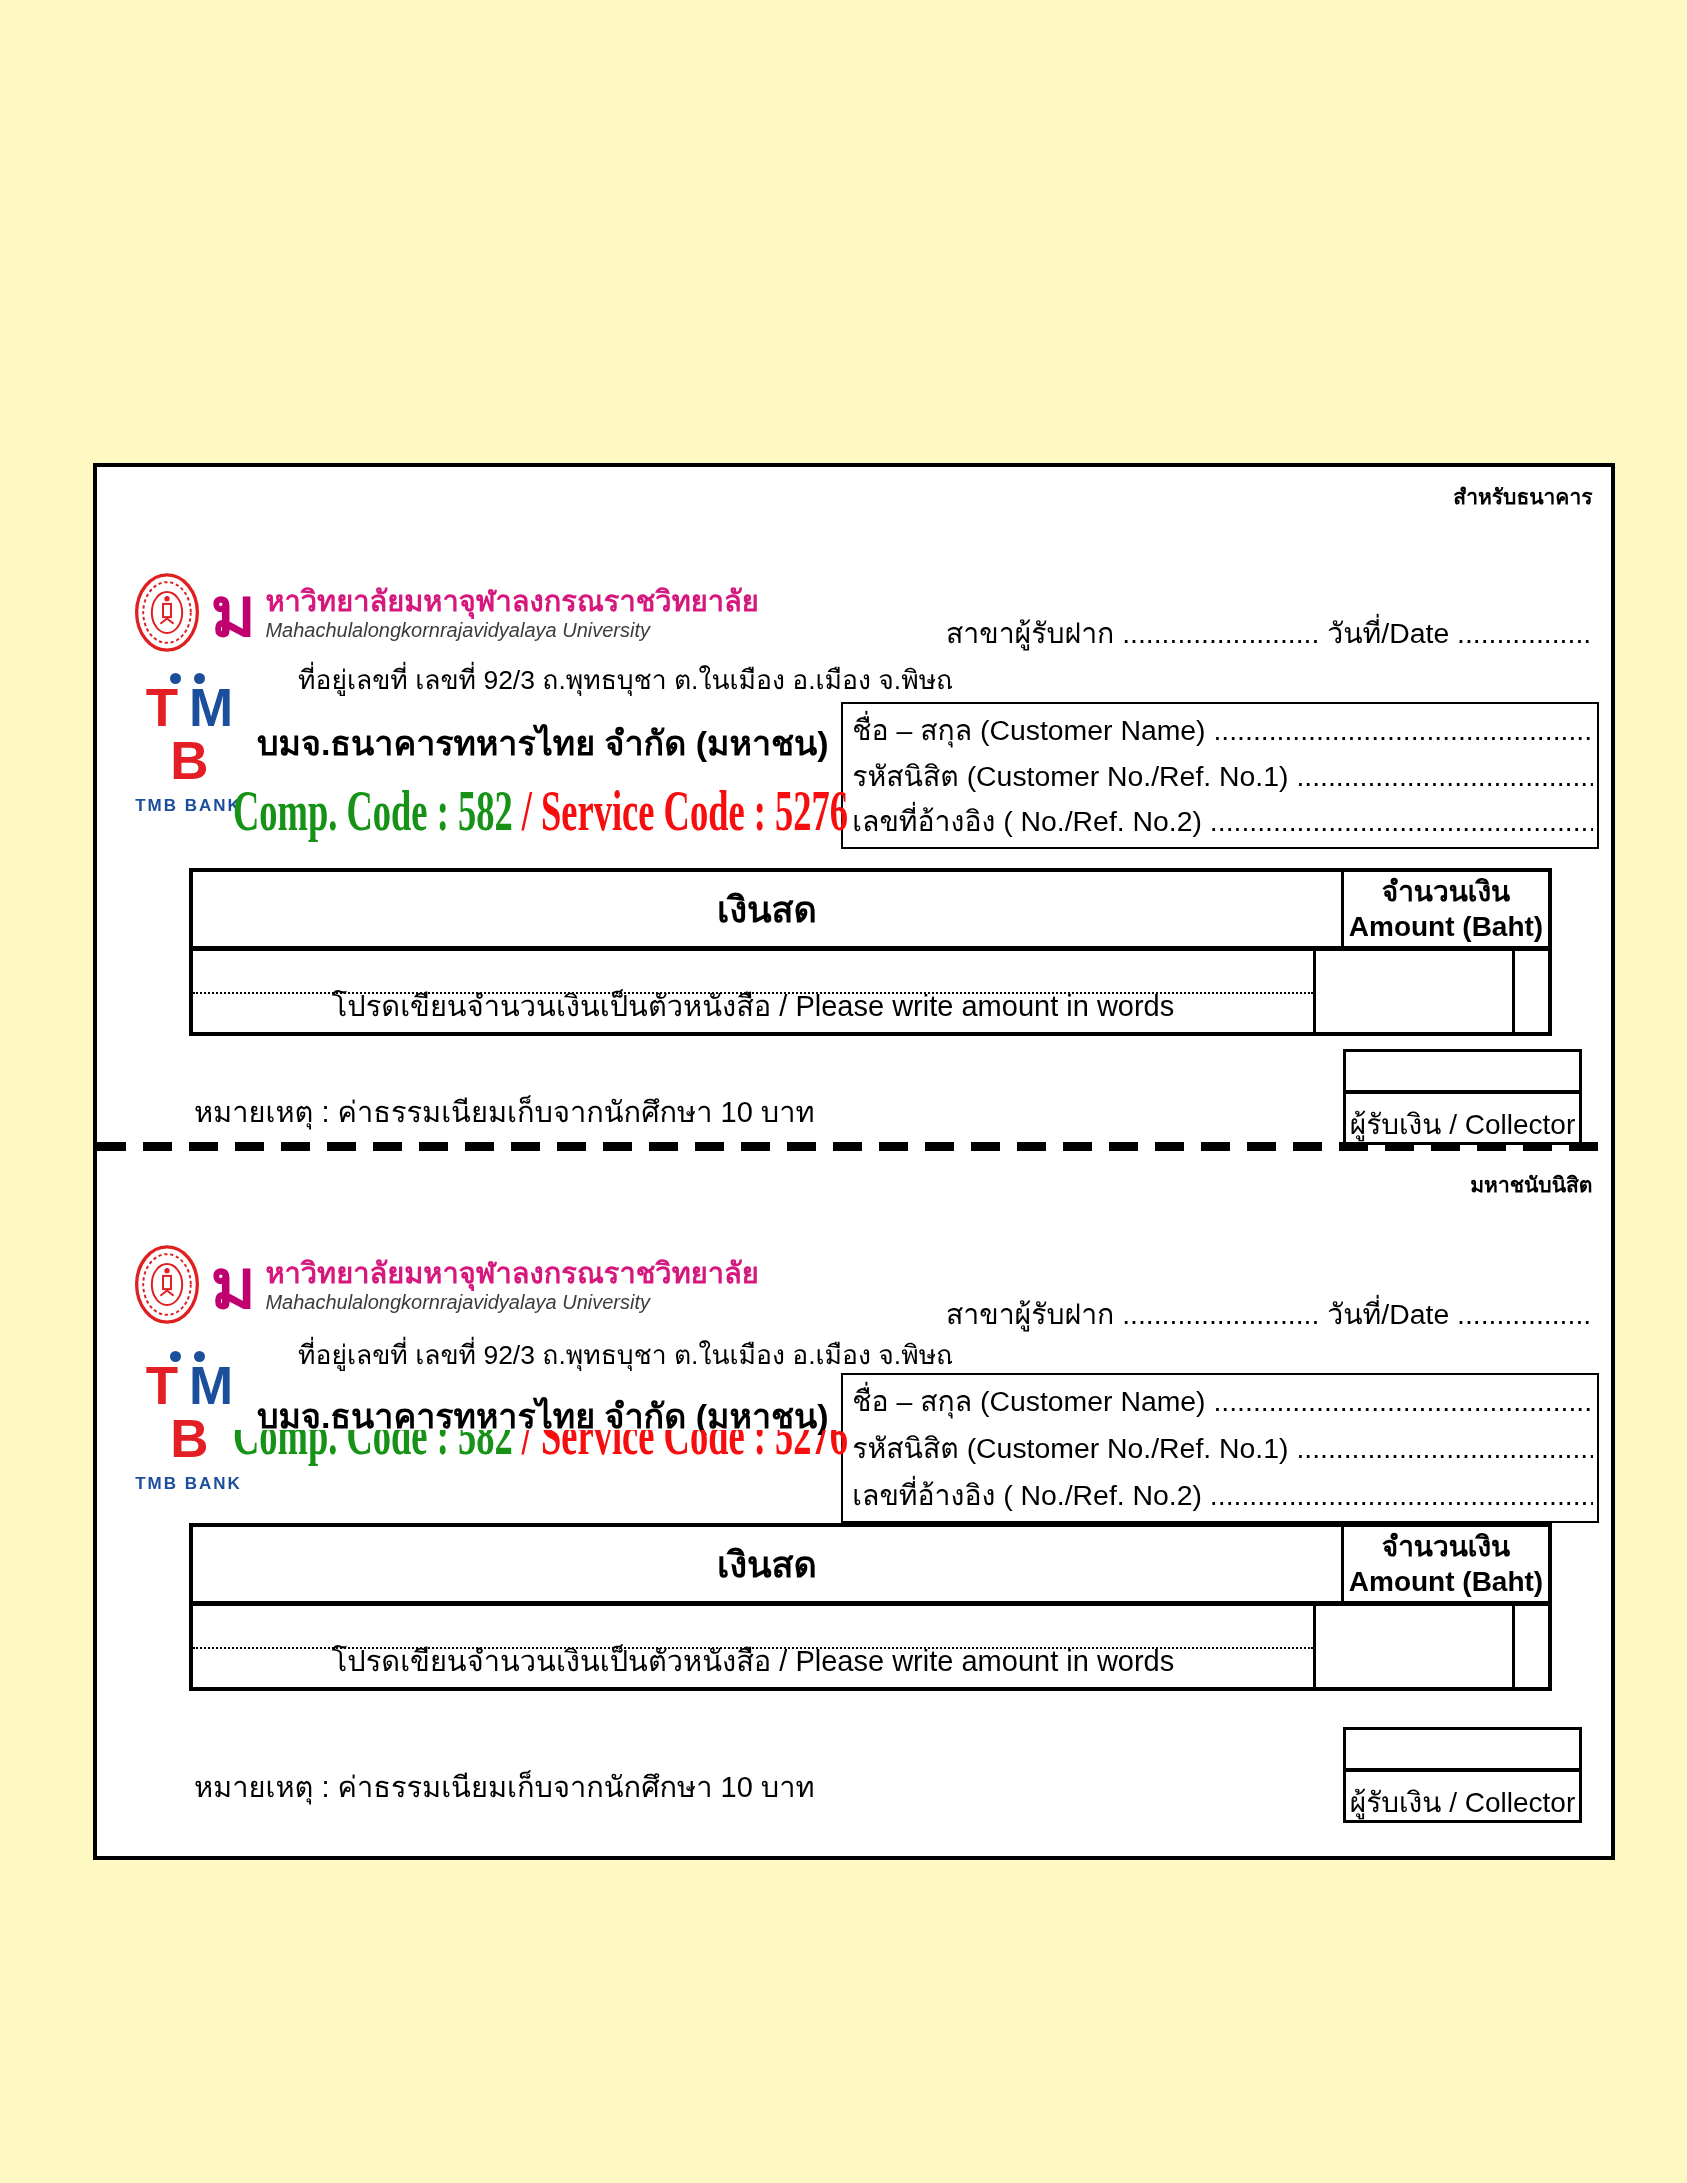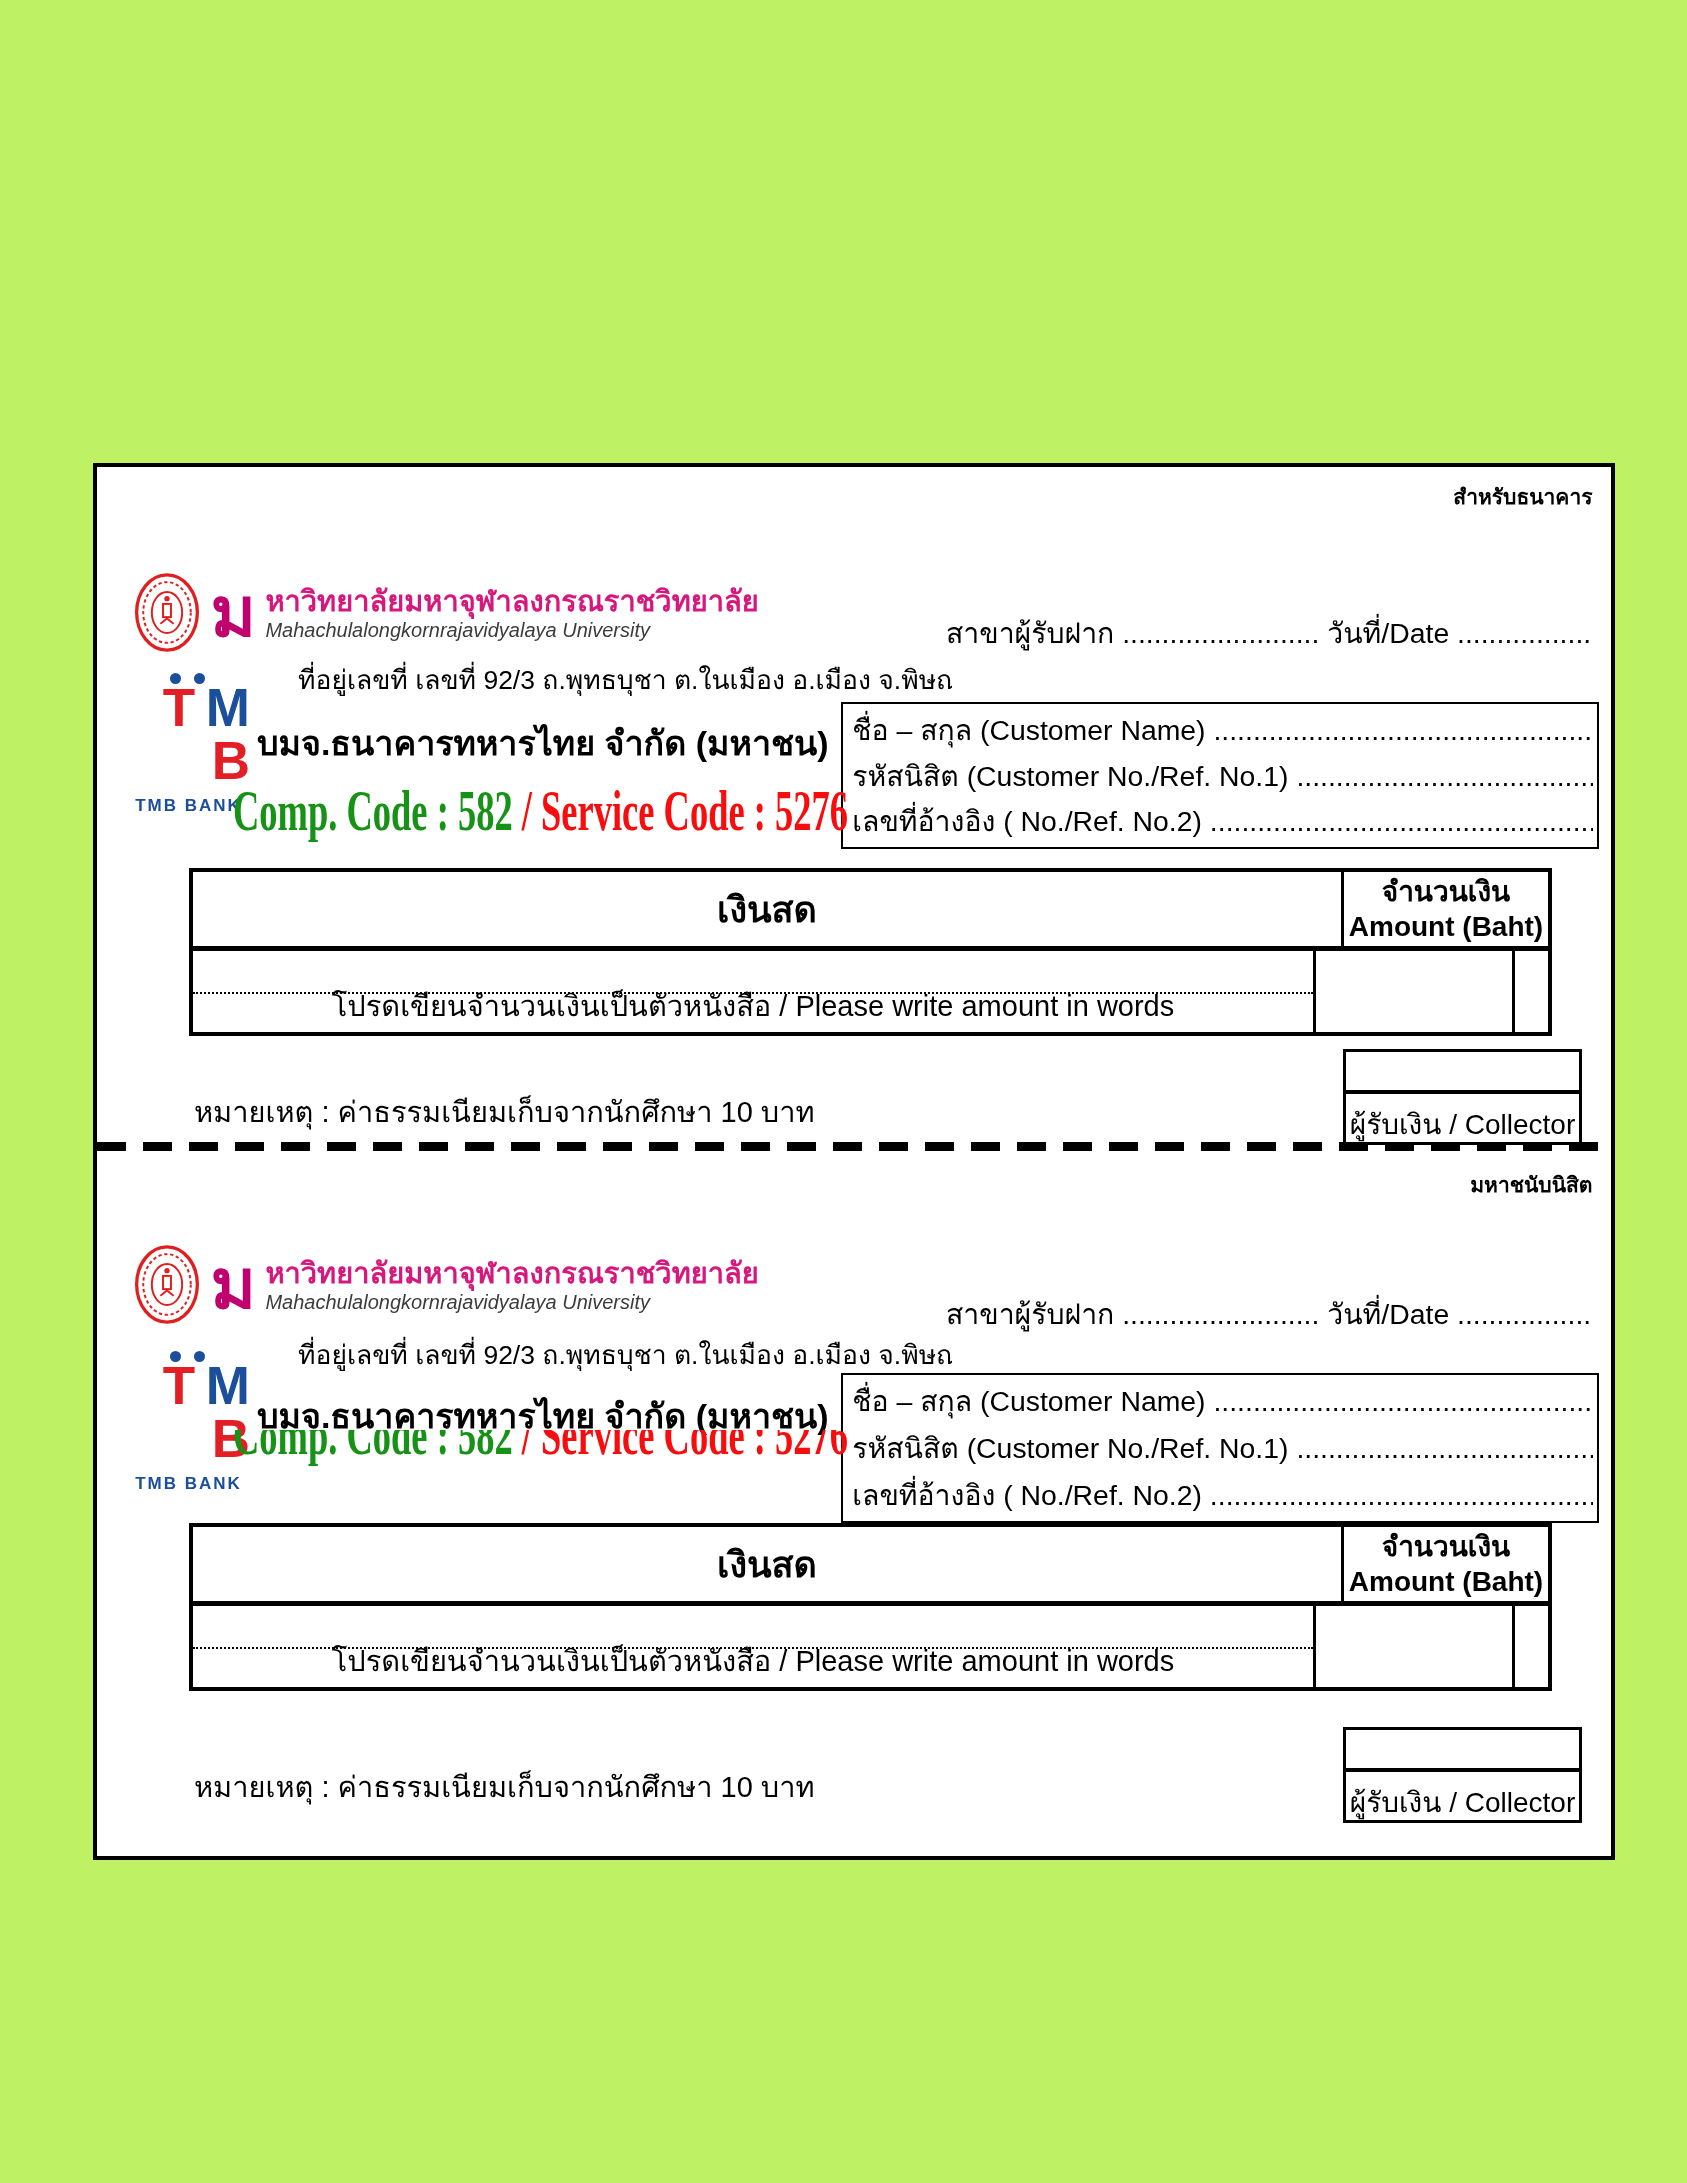--- a/index.html
+++ b/index.html
@@ -1,17 +1,17 @@
 <!DOCTYPE html>
 <html style="font-size:10.6px"><head>
 <meta charset="utf-8">
 <style>
   html,body { margin:0; padding:0; background:#fff; }
   .sheet {
-    position:relative; width:1687px; height:2183px; background:#bef264;
+    position:relative; width:1687px; height:2183px; background:#fef9c3;
     font-family:"Liberation Sans", sans-serif; color:#000; overflow:hidden;
   }
   .outer-box {
     position:absolute; left:93px; top:463px; width:1522px; height:1397px;
     border:4.6px solid #000; box-sizing:border-box; background:#fff;
   }
   .tear-line {
     position:absolute; left:97px; top:1142px; width:1515px; height:8.6px;
     background:repeating-linear-gradient(to right,#000 0 29px,transparent 29px 46px);
   }
@@ -33,21 +33,21 @@
   #copy2 .branch-line { top:140px; }
 
   .address-line { position:absolute; top:196px; left:205px; width:654px; font-size:26.5px;
                   white-space:nowrap; overflow:hidden; }
   #copy2 .address-line { top:183px; }
 
   
   .tmb-logo { position:absolute; top:218px; left:36px; width:119px; text-align:center; }
   #copy2 .tmb-logo { top:208px; }
   .tmb-word { position:relative; display:inline-block; font-size:53px; font-weight:bold;
-              line-height:1; letter-spacing:-2px;text-align:right; }
+              line-height:1; letter-spacing:-2px; }
   .tmb-red  { color:#e31e24; }
   .tmb-blue { color:#1b4e9b; }
   .tmb-dot { position:absolute; width:11.2px; height:11.2px; border-radius:50%; background:#1b4e9b; top:-8px; }
   .tmb-dot.d1 { left:41px; } .tmb-dot.d2 { left:65px; }
   .tmb-sub { font-size:17px; font-weight:bold; color:#1b4e9b; letter-spacing:2px; margin-top:9px; white-space:nowrap;text-align:center; }
 
   .bank-name { position:absolute; top:253px; left:164px; font-size:34px; font-weight:bold; white-space:nowrap; }
   #copy2 .bank-name { top:238px; }
 
   

